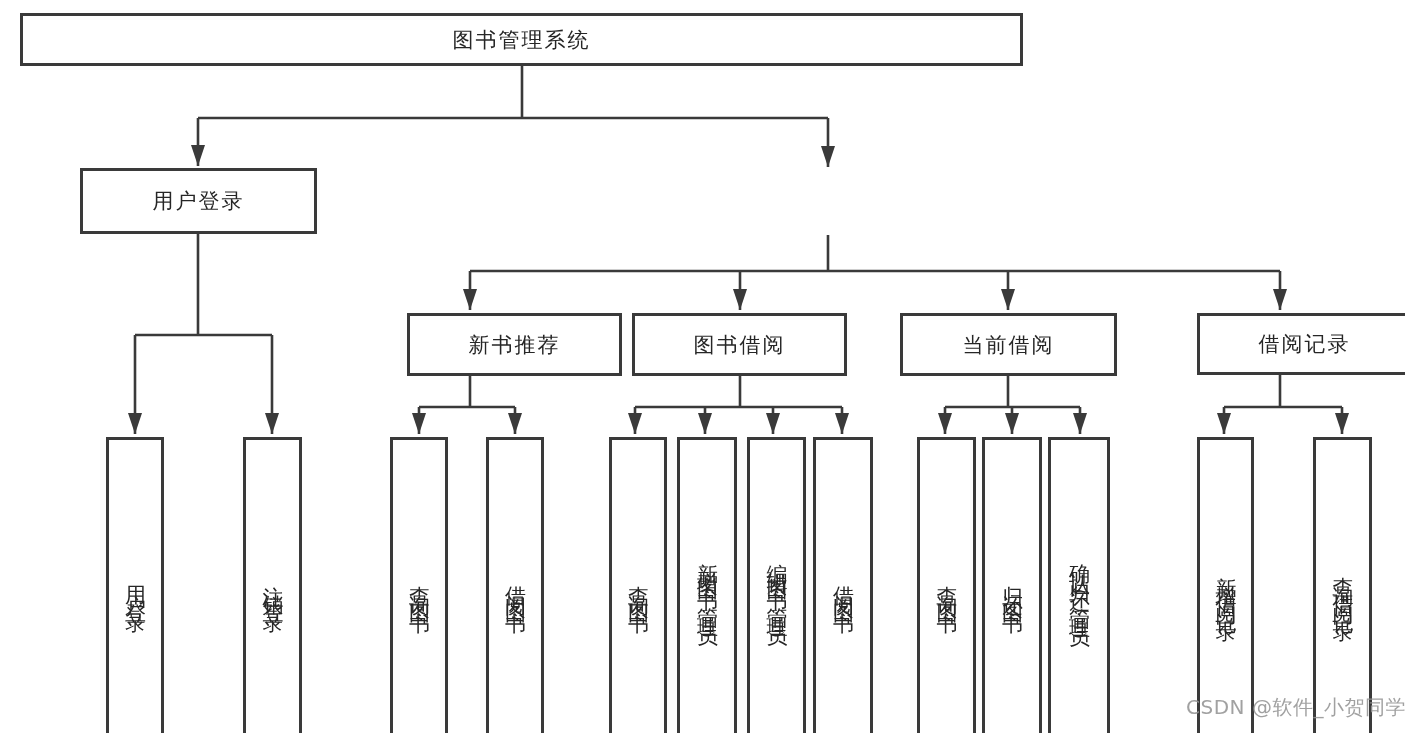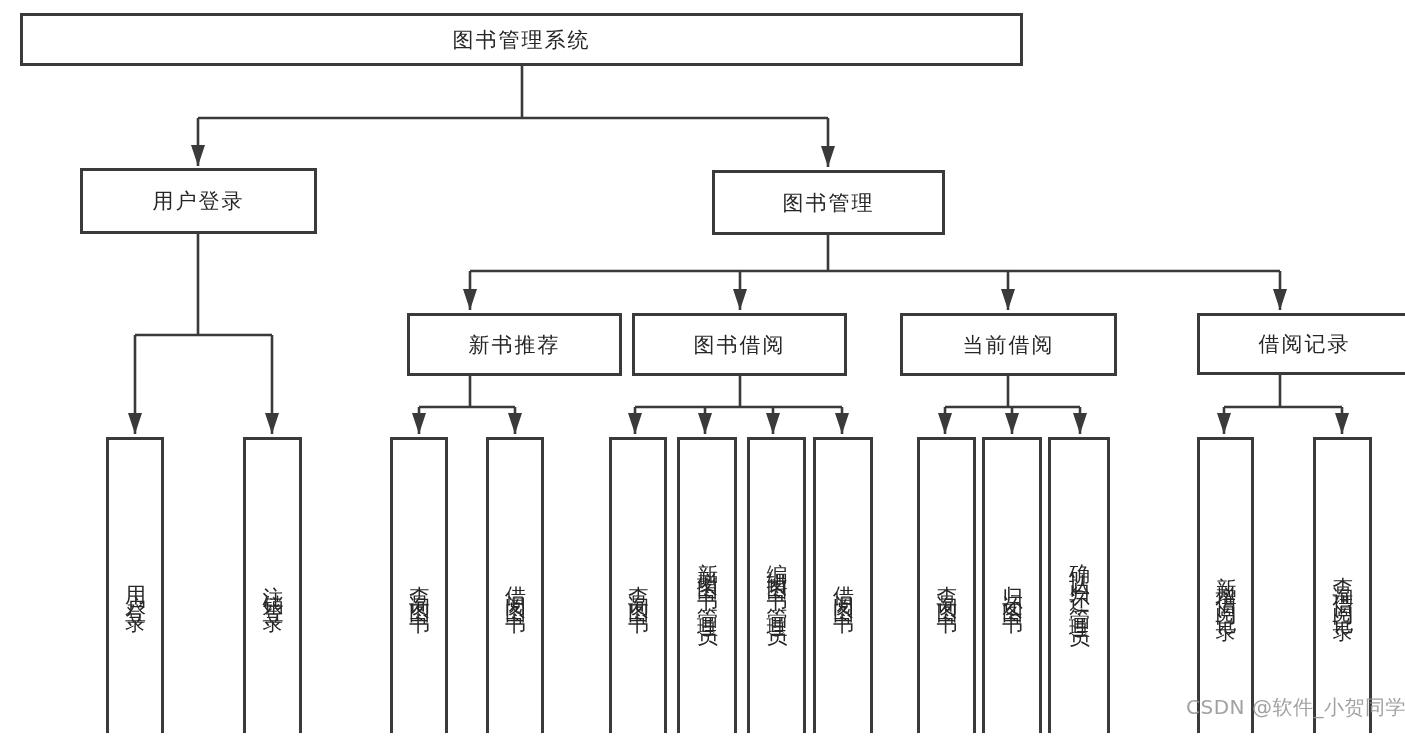--- a/index.html
+++ b/index.html
@@ -105,23 +105,20 @@
     </g>
   </svg>
 
   <div class="node h" style="left:20px;top:13px;width:1003px;height:53px;">
     <span>图书管理系统</span>
   </div>
 
   <div class="node h" style="left:80px;top:168px;width:237px;height:66px;">
     <span>用户登录</span>
   </div>
-  <div class="node h" style="left:712px;top:170px;width:233px;height:65px;">
-    <span>图书管理</span>
-  </div>
 
   <div class="node h" style="left:363px;top:313px;width:215px;height:63px;margin-left:44px;">
     <span>新书推荐</span>
   </div>
   <div class="node h" style="left:900px;top:313px;width:217px;height:63px;">
     <span>当前借阅</span>
   </div>
   <div class="node h" style="left:632px;top:313px;width:215px;height:63px;">
     <span>图书借阅</span>
   </div>

